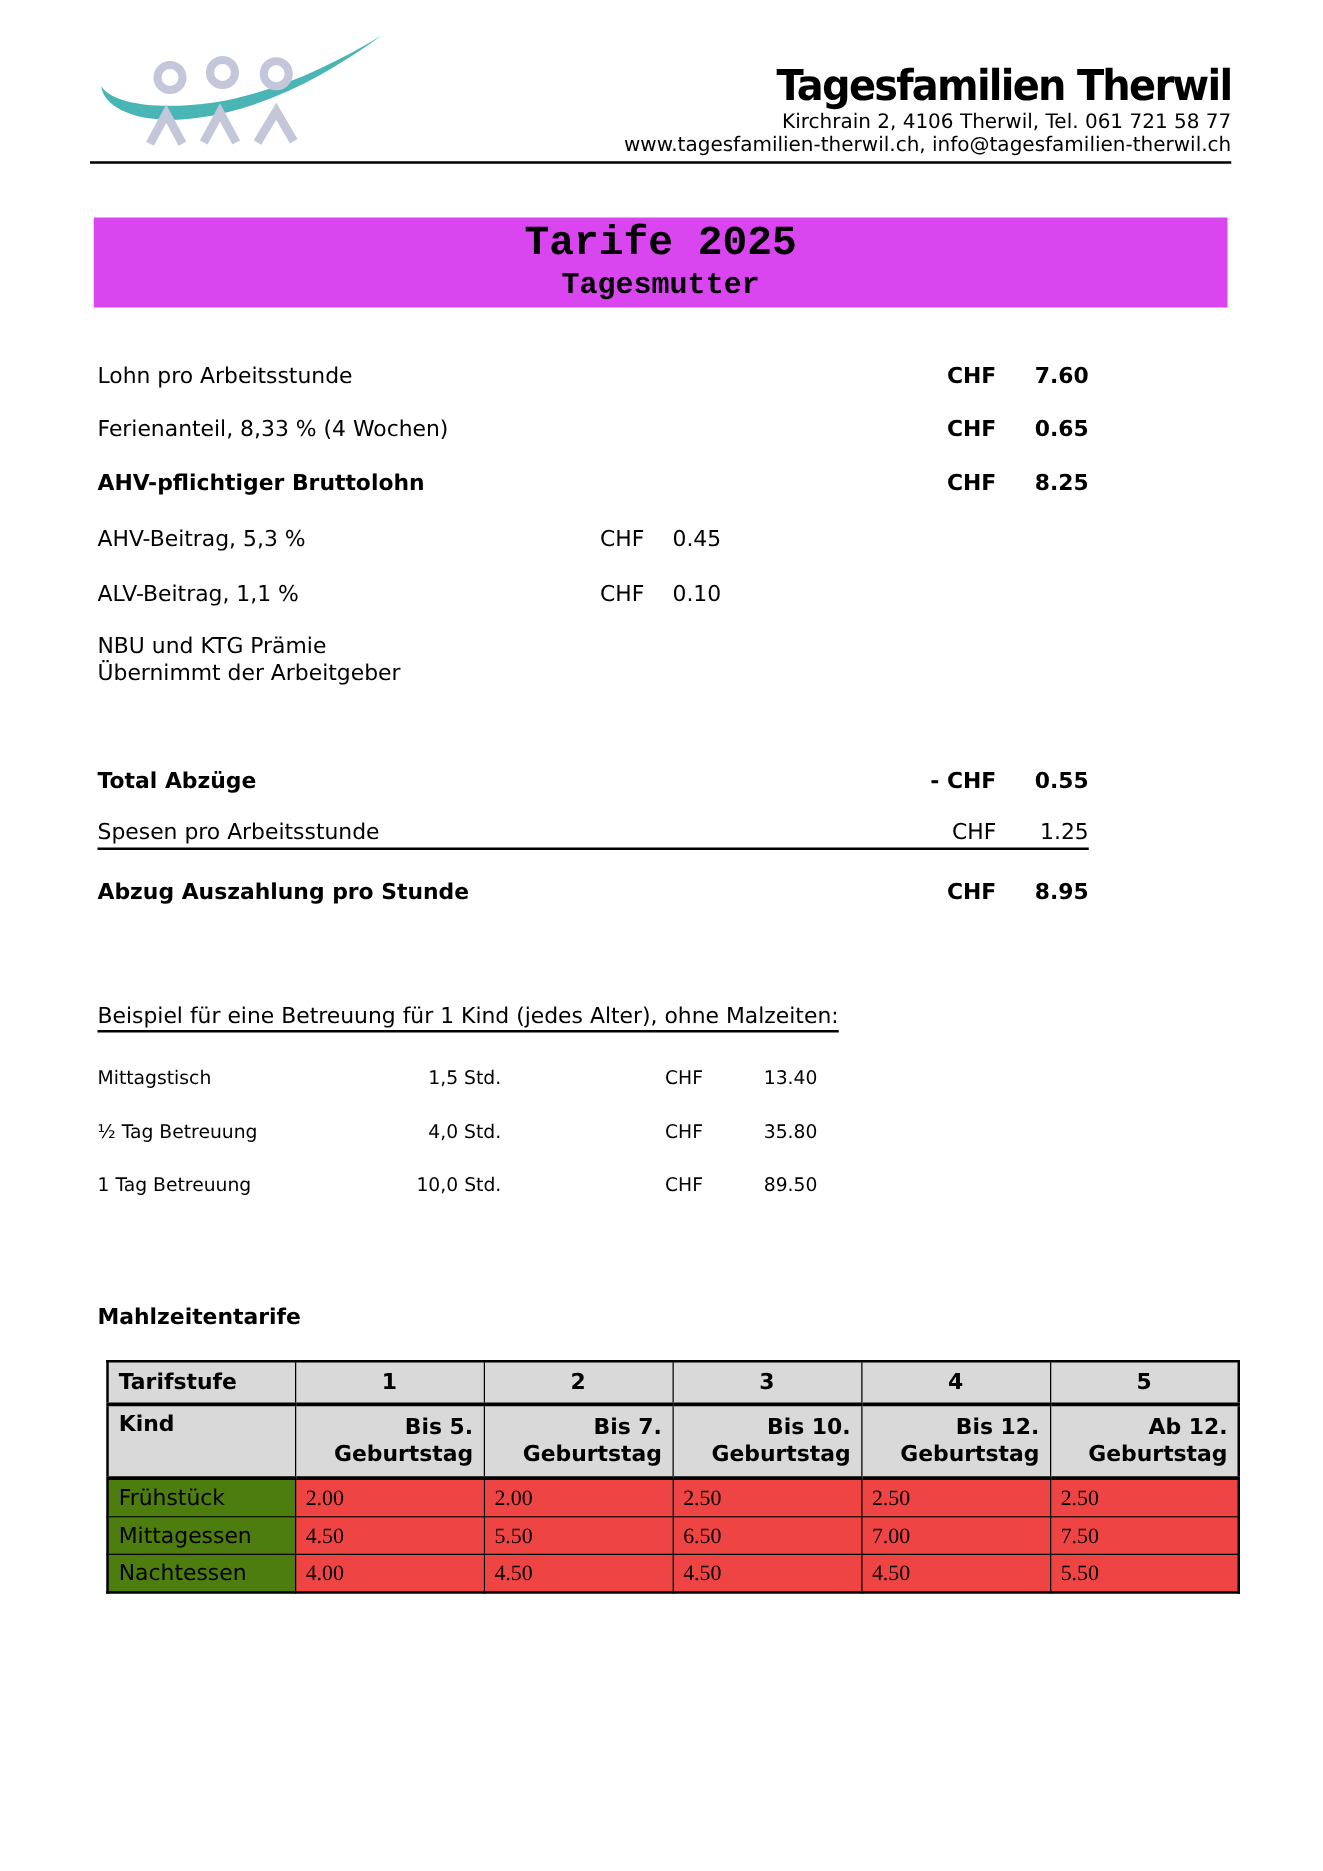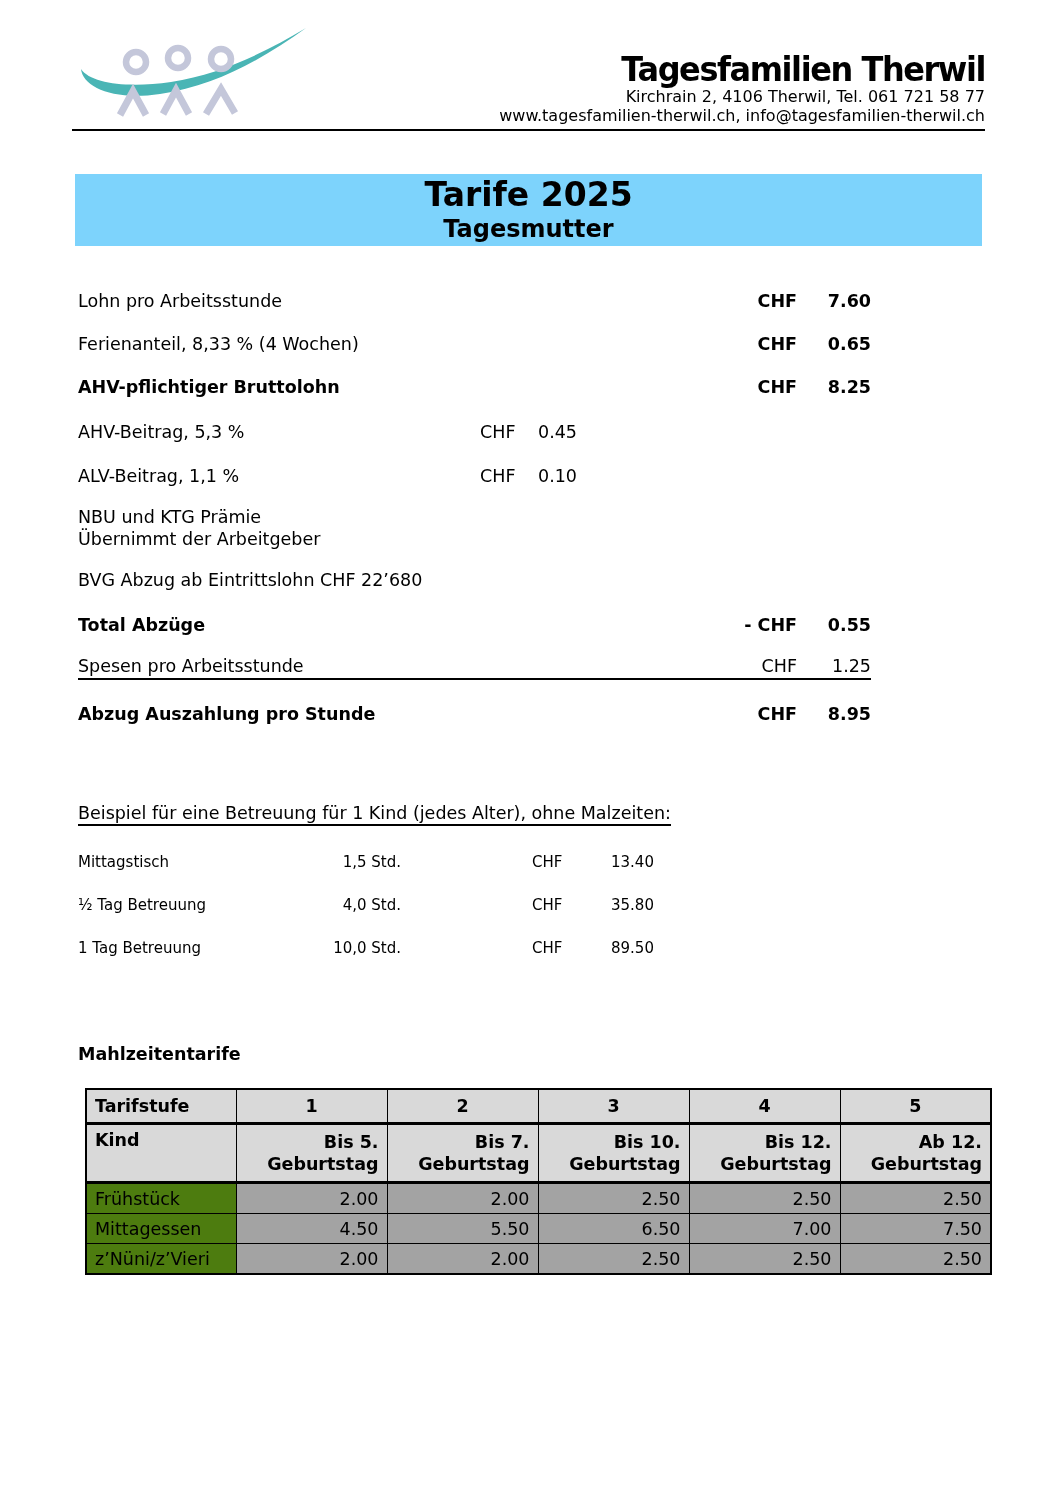--- a/index.html
+++ b/index.html
@@ -16,21 +16,21 @@
     font-size:34px; font-weight:bold; letter-spacing:-1.5px; line-height:38px;
     display:inline-block; transform:scaleX(0.94); transform-origin:100% 50%;
     white-space:nowrap;
   }
   .org-line { font-size:16px; line-height:18.5px; white-space:nowrap; }
   .header-rule { position:absolute; left:72px; top:129px; width:913px; border-top:2.5px solid #000; }
 
   
   .banner {
     position:absolute; left:75px; top:174px; width:907px; height:72px;
-    background:#7dd3fc; text-align:center;
+    background:#d946ef; text-align:center;font-family:Liberation Mono, monospace;
   }
   .banner-title { font-size:33px; font-weight:bold; line-height:41px; }
   .banner-sub   { font-size:24px; font-weight:bold; line-height:28px; }
 
   
   .fin-row { position:absolute; left:78px; width:793px; height:21px; font-size:17.5px; }
   .fin-row.bold { font-weight:bold; }
   .fin-row.rule { border-bottom:2px solid #000; height:22px; }
   .fin-row .lab   { position:absolute; left:0; white-space:nowrap; }
   .fin-row .lab2  { position:absolute; left:0; top:22px; white-space:nowrap; }
@@ -55,21 +55,21 @@
   .meal-table-wrap { position:absolute; left:85px; top:1088px; }
   table.meal { border-collapse:collapse; table-layout:fixed; width:905px; font-size:17.5px; }
   table.meal th, table.meal td { border:1.5px solid #000; padding:0 8px; }
   table.meal { border:2.5px solid #000; }
   table.meal .hdr { background:#d9d9d9; }
   table.meal tr.tier-row th { height:32px; font-weight:bold; text-align:center; border-bottom:3.5px solid #000; }
   table.meal tr.tier-row th.lbl { text-align:left; }
   table.meal tr.age-row th { height:52px; font-weight:bold; text-align:right; vertical-align:middle; border-bottom:3.5px solid #000; line-height:22px; }
   table.meal tr.age-row th.lbl { text-align:left; vertical-align:top; padding-top:4px; }
   table.meal tbody th { height:29px; font-weight:normal; text-align:left; background:#4d7c0f; }
-  table.meal tbody td { height:29px; text-align:right; background:#a3a3a3; }
+  table.meal tbody td { height:29px; text-align:left; background:#ef4444;font-family:Liberation Serif, serif; }
   .two-line span { display:block; }
 
   
   .footer {
     position:absolute; left:0; top:1455px; width:100%;
     text-align:center; font-size:17px; font-style:italic;
   }
 </style>
 </head>
 <body>
@@ -126,23 +126,20 @@
     <span class="lab">ALV-Beitrag, 1,1 %</span>
     <span class="cur-m">CHF</span>
     <span class="val-m">0.10</span>
   </div>
 
   <div class="fin-row" style="top:507px">
     <span class="lab">NBU und KTG Prämie</span>
     <span class="lab2">Übernimmt der Arbeitgeber</span>
   </div>
 
-  <div class="fin-row" style="top:570px">
-    <span class="lab">BVG Abzug ab Eintrittslohn CHF 22’680</span>
-  </div>
 
   <div class="fin-row bold" style="top:615px">
     <span class="lab">Total Abzüge</span>
     <span class="cur-r">- CHF</span>
     <span class="val-r">0.55</span>
   </div>
 
   <div class="fin-row rule" style="top:656px">
     <span class="lab">Spesen pro Arbeitsstunde</span>
     <span class="cur-r">CHF</span>
@@ -234,25 +231,25 @@
         </tr>
         <tr>
           <th>Mittagessen</th>
           <td>4.50</td>
           <td>5.50</td>
           <td>6.50</td>
           <td>7.00</td>
           <td>7.50</td>
         </tr>
         <tr>
-          <th>z’Nüni/z’Vieri</th>
-          <td>2.00</td>
-          <td>2.00</td>
-          <td>2.50</td>
-          <td>2.50</td>
-          <td>2.50</td>
+          <th>Nachtessen</th>
+          <td>4.00</td>
+          <td>4.50</td>
+          <td>4.50</td>
+          <td>4.50</td>
+          <td>5.50</td>
         </tr>
       </tbody>
     </table>
   </div>
 
 
 </div>
 
 </body></html>

